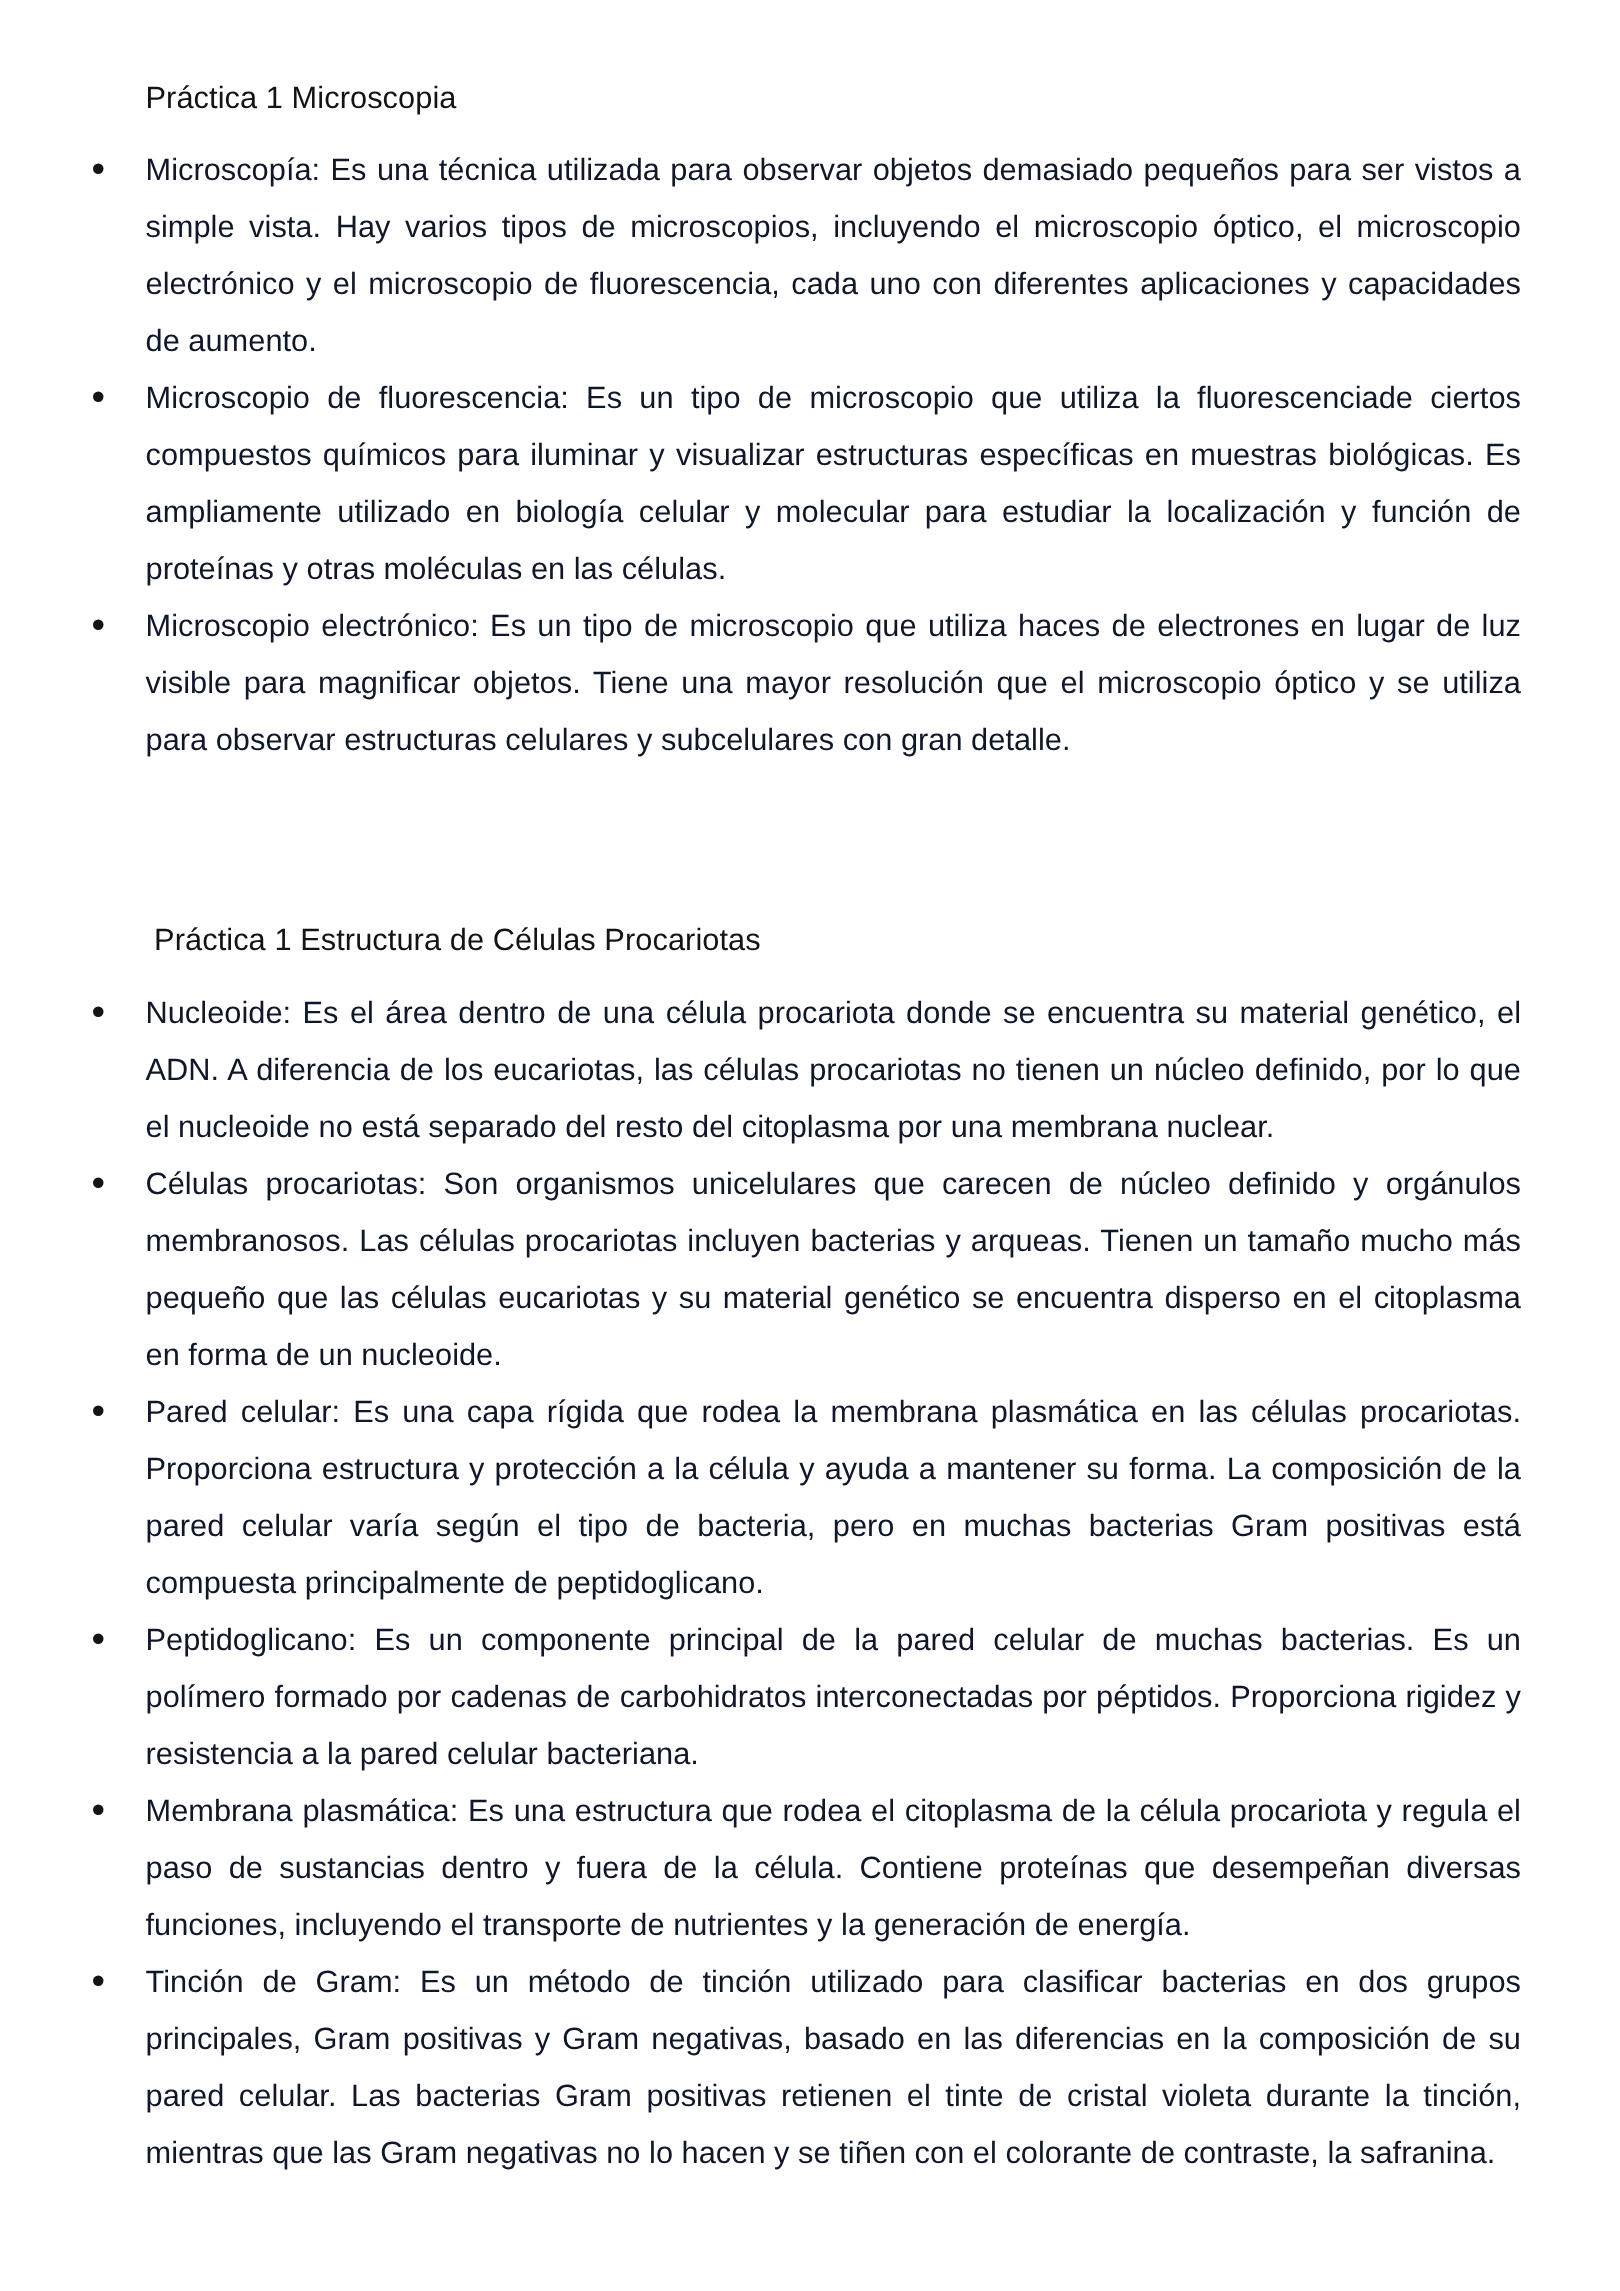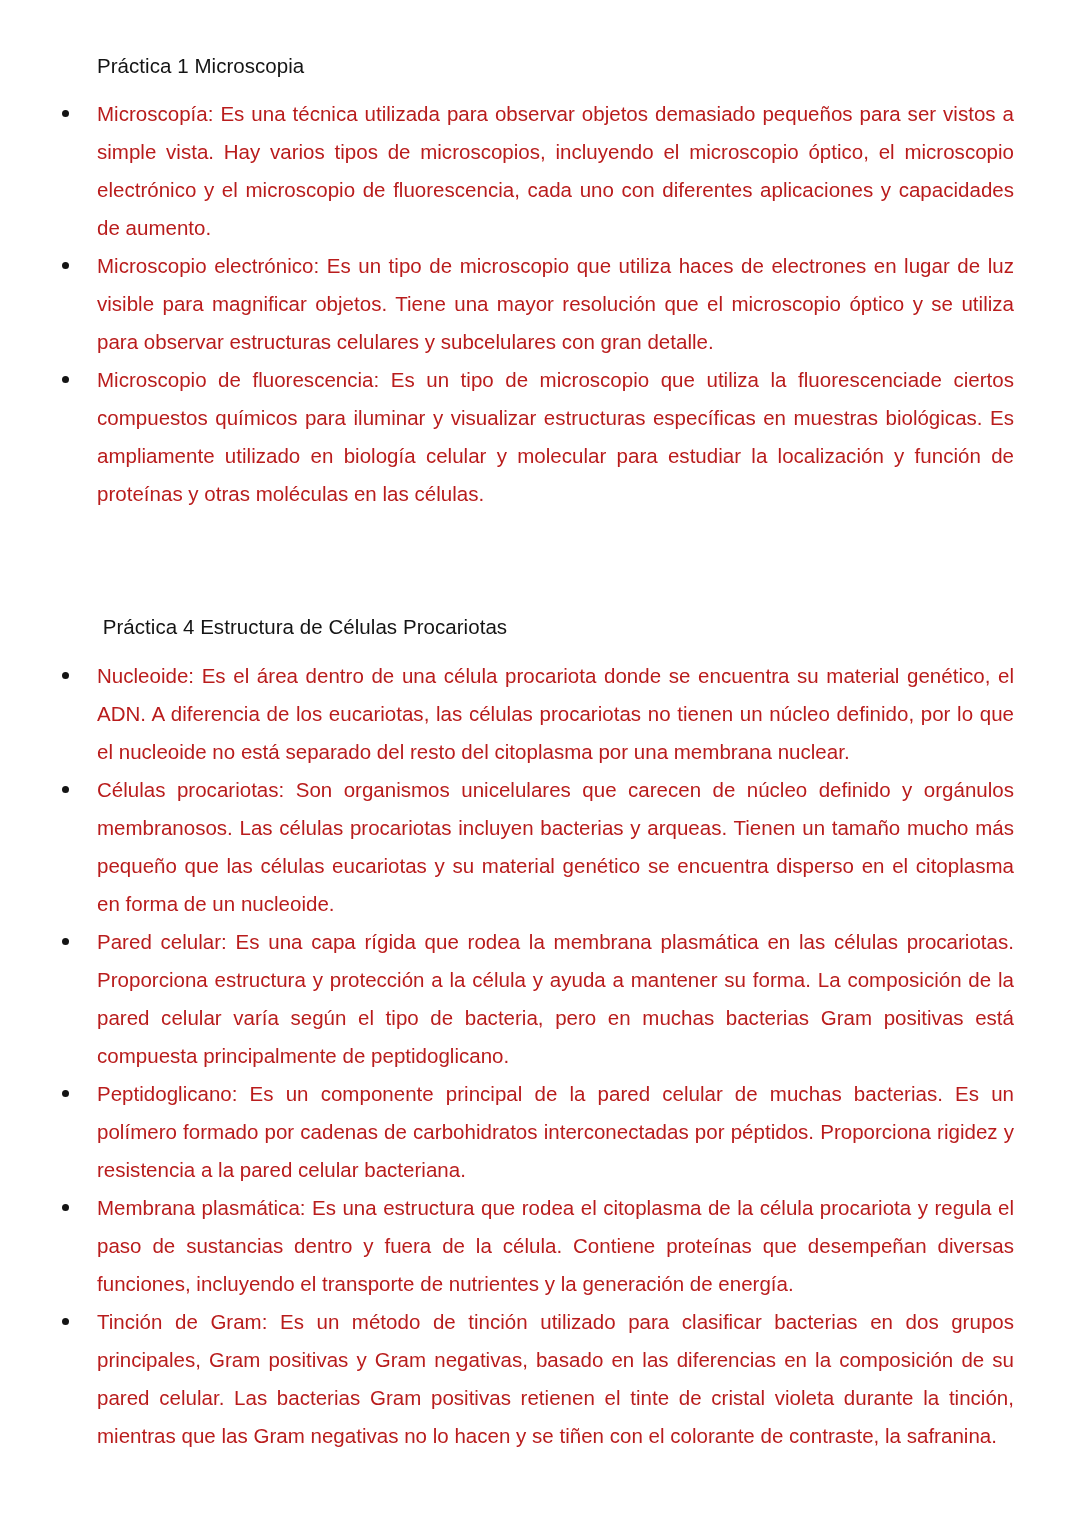--- a/index.html
+++ b/index.html
@@ -49,21 +49,21 @@
   }
   .bullet-item {
     position: relative;
     padding-left: 97px;
     padding-right: 66px;
     margin: 0;
     font-size: 20.5px;
     line-height: 38px;
     text-align: justify;
     text-justify: inter-word;
-    color: #b91c1c;
+    color: #0f172a;
     letter-spacing: 0.02px;
   }
   .bullet-item .marker {
     position: absolute;
     left: 62px;
     top: 0;
     width: 12px;
     height: 38px;
     line-height: 38px;
     font-size: 21px;
@@ -94,33 +94,33 @@
     <div class="section">
       <h1 class="section-heading heading-1">Práctica 1 Microscopia</h1>
 
       <ul class="bullet-list list-after-heading-1">
         <li class="bullet-item">
           <span class="marker"></span>
           <span>Microscopía: Es una técnica utilizada para observar objetos demasiado pequeños para ser vistos a simple vista. Hay varios tipos de microscopios, incluyendo el microscopio óptico, el microscopio electrónico y el microscopio de fluorescencia, cada uno con diferentes aplicaciones y capacidades de aumento.</span>
         </li>
         <li class="bullet-item">
           <span class="marker"></span>
-          <span>Microscopio electrónico: Es un tipo de microscopio que utiliza haces de electrones en lugar de luz visible para magnificar objetos. Tiene una mayor resolución que el microscopio óptico y se utiliza para observar estructuras celulares y subcelulares con gran detalle.</span>
+          <span>Microscopio de fluorescencia: Es un tipo de microscopio que utiliza la fluorescenciade ciertos compuestos químicos para iluminar y visualizar estructuras específicas en muestras biológicas. Es ampliamente utilizado en biología celular y molecular para estudiar la localización y función de proteínas y otras moléculas en las células.</span>
         </li>
         <li class="bullet-item">
           <span class="marker"></span>
-          <span>Microscopio de fluorescencia: Es un tipo de microscopio que utiliza la fluorescenciade ciertos compuestos químicos para iluminar y visualizar estructuras específicas en muestras biológicas. Es ampliamente utilizado en biología celular y molecular para estudiar la localización y función de proteínas y otras moléculas en las células.</span>
+          <span>Microscopio electrónico: Es un tipo de microscopio que utiliza haces de electrones en lugar de luz visible para magnificar objetos. Tiene una mayor resolución que el microscopio óptico y se utiliza para observar estructuras celulares y subcelulares con gran detalle.</span>
         </li>
       </ul>
     </div>
 
     <div class="gap-between-sections"></div>
 
     <div class="section heading-2-block">
-      <h1 class="section-heading heading-2"> Práctica 4 Estructura de Células Procariotas</h1>
+      <h1 class="section-heading heading-2"> Práctica 1 Estructura de Células Procariotas</h1>
 
       <ul class="bullet-list list-after-heading-2">
         <li class="bullet-item">
           <span class="marker"></span>
           <span>Nucleoide: Es el área dentro de una célula procariota donde se encuentra su material genético, el ADN. A diferencia de los eucariotas, las células procariotas no tienen un núcleo definido, por lo que el nucleoide no está separado del resto del citoplasma por una membrana nuclear.</span>
         </li>
         <li class="bullet-item">
           <span class="marker"></span>
           <span>Células procariotas: Son organismos unicelulares que carecen de núcleo definido y orgánulos membranosos. Las células procariotas incluyen bacterias y arqueas. Tienen un tamaño mucho más pequeño que las células eucariotas y su material genético se encuentra disperso en el citoplasma en forma de un nucleoide.</span>
         </li>

